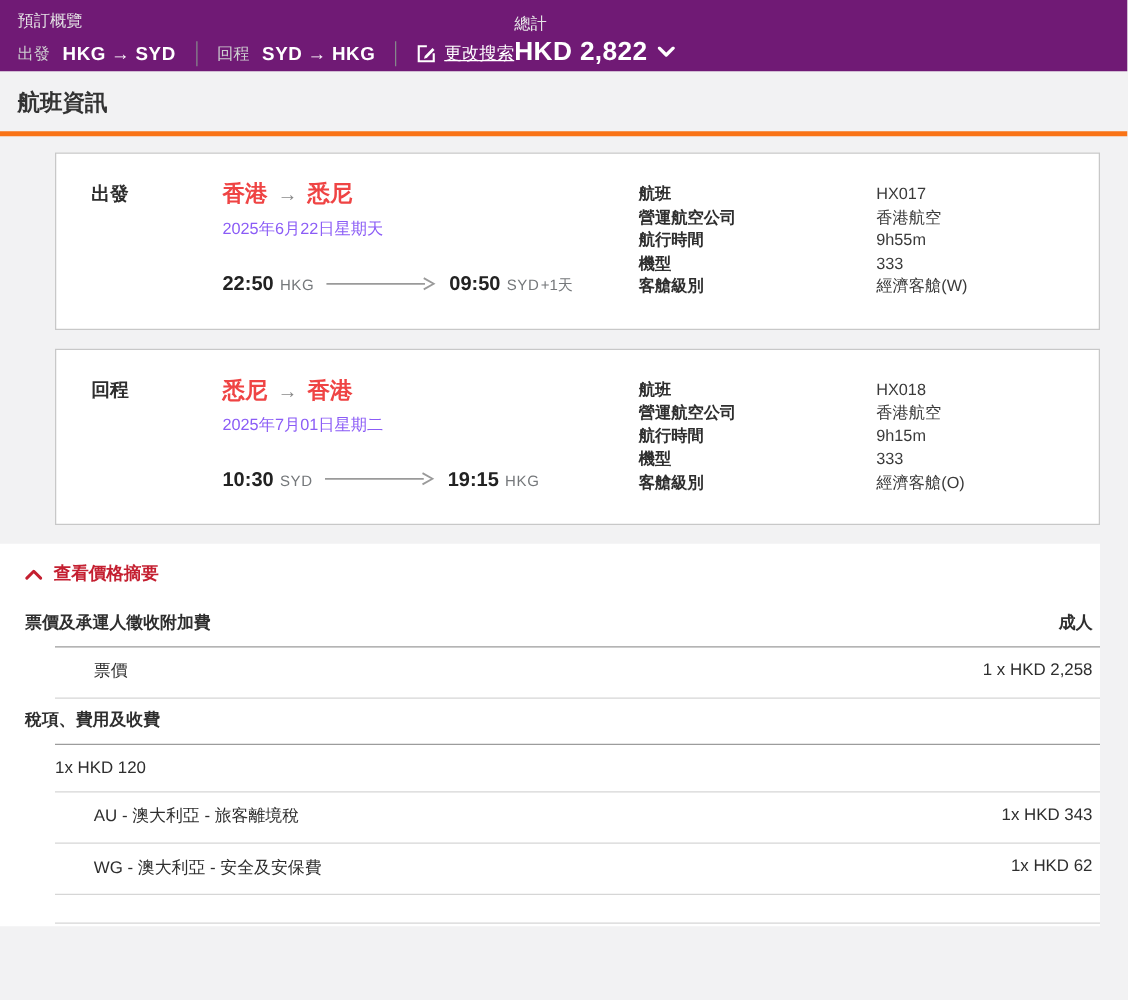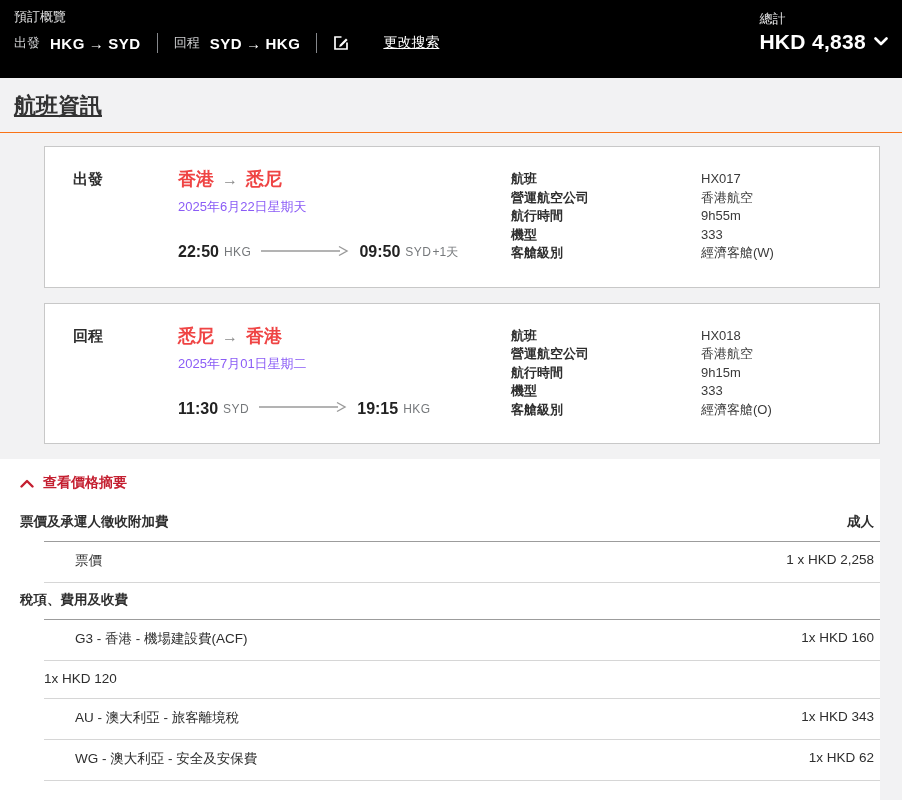--- a/index.html
+++ b/index.html
@@ -2,39 +2,39 @@
 <html><head>
 <meta charset="utf-8">
 <style>
   * { margin:0; padding:0; box-sizing:border-box; }
   html,body { width:902px; height:800px; overflow:hidden; }
   body {
     font-family:"Liberation Sans","DejaVu Sans",sans-serif;
     background:#F2F2F3; color:#2E2E2E; font-size:13px;
   }
   
-  .topbar { background:#000000; color:#fff; height:78px; padding:8px 14px 0 14px;
-            display:flex; justify-content:space-between; }
+  .topbar { background:#701a75; color:#fff; height:57px; padding:8px 14px 0 14px;
+            display:flex; }
   .tb-left .tb-row1 { font-size:13px; color:#E6E6E7; margin-bottom:7px; }
   .tb-row2 { display:flex; align-items:center; }
   .tb-seg-label { font-size:13px; color:#CDCED0; margin-right:10px; }
   .tb-route { font-size:15px; font-weight:bold; color:#fff; letter-spacing:.5px; }
   .tb-route .arr { font-weight:bold; padding:0 4px; }
   .vsep { width:1px; height:20px; background:#85878B; margin:0 16px; }
-  .tb-edit { display:flex; align-items:center; color:#fff; cursor:pointer;gap:28px; }
+  .tb-edit { display:flex; align-items:center; color:#fff; cursor:pointer; }
   .tb-edit svg { margin-right:6px; }
   .tb-edit-label { font-size:14px; text-decoration:underline; }
   .tb-right { text-align:right; padding-top:2px; }
   .tb-total-label { font-size:13px; color:#E6E6E7; text-align:left; margin-bottom:2px; }
   .tb-total-row { display:flex; align-items:flex-start; }
   .tb-total-value { font-size:21px; font-weight:bold; letter-spacing:.3px; }
   .tb-caret { margin:4px 0 0 8px; cursor:pointer; }
   
-  .page-title { font-size:22px; font-weight:bold; color:#333;
-                padding:13px 14px 11px; border-bottom:1px solid #f97316;text-decoration:underline; }
+  .page-title { font-size:18px; font-weight:bold; color:#333;
+                padding:13px 14px 11px; border-bottom:4px solid #f97316; }
   .cards { padding:13px 22px 0 44px; }
   .card { background:#fff; border:1px solid #C8C8C8; margin-bottom:15px;
           padding:20px 28px 24px; display:flex; }
   .card-dir { width:105px; font-size:15px; font-weight:bold; color:#2E2E2E; padding-top:3px; }
   .card-route { flex:1; }
   .route-line { font-size:18px; font-weight:bold; }
   .route-city { color:#ef4444; }
   .route-arrow { color:#8A8A8A; font-weight:normal; font-size:16px; padding:0 8px; }
   .route-date { color:#8b5cf6; font-size:13px; margin-top:7px; }
   .times { margin-top:27px; display:flex; align-items:center; }
@@ -81,21 +81,21 @@
           <path d="M14 7.5 V14 H2 V2 H8.5" fill="none" stroke="#ffffff" stroke-width="1.7"></path>
           <path d="M6.8 9.8 L13 3.4 L14.6 5 L8.4 11.3 L6.2 11.9 Z" fill="#ffffff"></path>
         </svg>
         <span class="tb-edit-label">更改搜索</span>
       </span>
     </div>
   </div>
   <div class="tb-right">
     <div class="tb-total-label">總計</div>
     <div class="tb-total-row">
-      <span class="tb-total-value">HKD 4,838</span>
+      <span class="tb-total-value">HKD 2,822</span>
       <span class="tb-caret">
         <svg width="14" height="9" viewBox="0 0 14 9">
           <path d="M1.5 1.5 L7 7 L12.5 1.5" fill="none" stroke="#ffffff" stroke-width="2.6" stroke-linecap="round" stroke-linejoin="round"></path>
         </svg>
       </span>
     </div>
   </div>
 </div>
 
 <div class="page-title">航班資訊</div>
@@ -148,21 +148,21 @@
   </div>
 
   <div class="card">
     <div class="card-dir">回程</div>
     <div class="card-route">
       <div class="route-line">
         <span class="route-city">悉尼</span><span class="route-arrow">→</span><span class="route-city">香港</span>
       </div>
       <div class="route-date">2025年7月01日星期二</div>
       <div class="times">
-        <span class="time">11:30</span>
+        <span class="time">10:30</span>
         <span class="port">SYD</span>
         <span class="flight-arrow">
           <svg width="88" height="12" viewBox="0 0 88 12">
             <line x1="0" y1="6" x2="79" y2="6" stroke="#9A9A9A" stroke-width="1.4"></line>
             <path d="M78 1.5 L86 6 L78 10.5" fill="none" stroke="#9A9A9A" stroke-width="1.4"></path>
           </svg>
         </span>
         <span class="time">19:15</span>
         <span class="port">HKG</span>
         <span class="plus-day"></span>
@@ -212,24 +212,20 @@
     <span class="plabel">票價</span>
     <span class="pvalue">1 x HKD  2,258</span>
   </div>
 
   <div class="group-header">
     <span>稅項、費用及收費</span>
   </div>
   <div class="hr-dark"></div>
 
   <div class="prow">
-    <span class="plabel">G3 - 香港 - 機場建設費(ACF)</span>
-    <span class="pvalue">1x HKD  160</span>
-  </div>
-  <div class="prow">
     <span class="pvalue">1x HKD  120</span>
   </div>
   <div class="prow">
     <span class="plabel">AU - 澳大利亞 - 旅客離境稅</span>
     <span class="pvalue">1x HKD  343</span>
   </div>
   <div class="prow">
     <span class="plabel">WG - 澳大利亞 - 安全及安保費</span>
     <span class="pvalue">1x HKD  62</span>
   </div>

